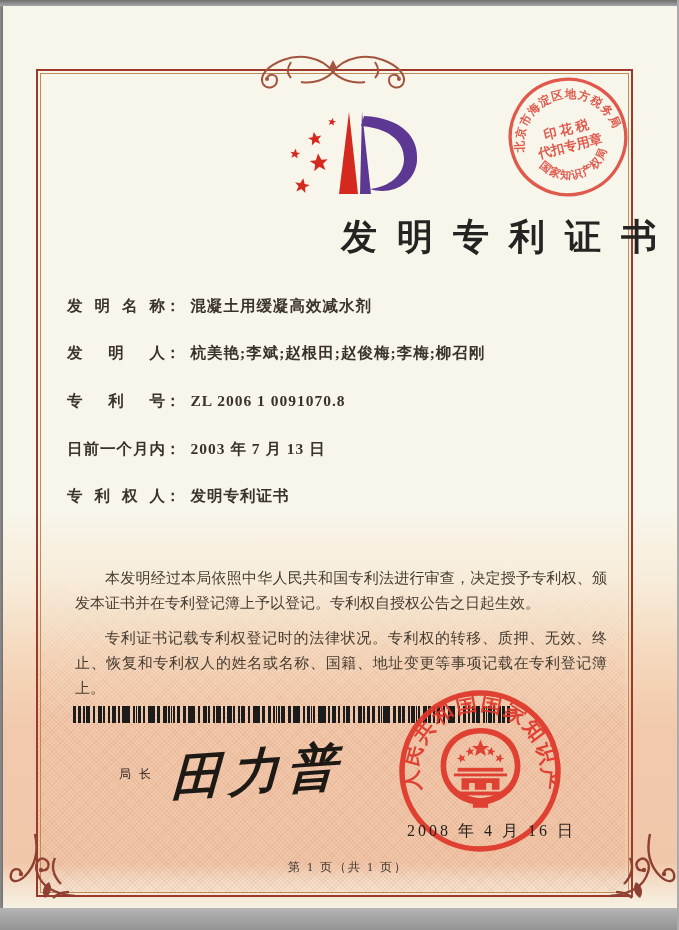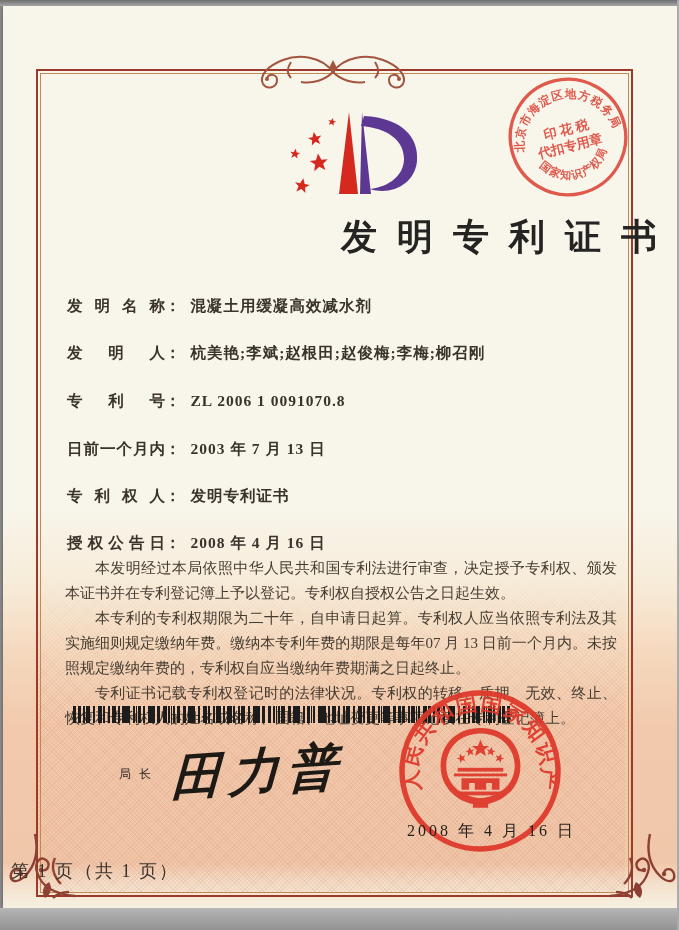--- a/index.html
+++ b/index.html
@@ -45,21 +45,21 @@
     display:inline-block;width:98px;vertical-align:bottom;
     text-align:justify;text-align-last:justify;font-weight:600;
   }
   .field-colon{display:inline-block;margin-right:10px;font-weight:600;}
   .field-value{letter-spacing:1px;font-weight:600;}
   .paragraphs{
     left:62px;top:550px;width:552px;
     font-size:15px;line-height:25px;color:#453c31;
     text-align:justify;
   }
-  .paragraphs p{margin:0;text-indent:2em;}
+  .paragraphs p{margin:10px;text-indent:2em;}
   .barcode{
     left:70px;top:700px;width:438px;height:17px;
     background:
       repeating-linear-gradient(90deg,#1c1c1c 0 2px,transparent 2px 5px),
       repeating-linear-gradient(90deg,#1c1c1c 0 1px,transparent 1px 7px),
       repeating-linear-gradient(90deg,#1c1c1c 0 3px,transparent 3px 13px);
   }
   .sig-role{
     left:116px;top:760px;font-size:12px;color:#2c2620;letter-spacing:8px;
   }
@@ -67,21 +67,21 @@
     left:168px;top:733px;font-size:50px;font-weight:bold;font-style:italic;
     color:#1d1a16;transform:rotate(-4deg) skewX(-6deg);letter-spacing:8px;
   }
   .seal{left:392px;top:680px;width:170px;height:170px;opacity:.93;}
   .seal-date{
     left:404px;top:815px;font-size:16px;color:#241f1a;letter-spacing:3px;z-index:5;
   }
   .tax-stamp{left:502px;top:68px;width:126px;height:126px;transform:rotate(-14deg);opacity:.88;}
   .logo{left:272px;top:100px;width:150px;height:108px;}
   .footer-page{
-    left:8px;right:0;top:853px;font-size:18px;color:#3a332b;letter-spacing:2px;
+    left:16px;right:0;top:853px;text-align:center;font-size:12px;color:#3a332b;letter-spacing:2px;
   }
   .scan-strip-top{position:absolute;left:0;top:0;width:100%;height:6px;background:linear-gradient(180deg,#6f6f6f,#a5a5a5);}
   .scan-strip-bottom{position:absolute;left:0;bottom:0;width:100%;height:22px;background:linear-gradient(180deg,#b5b5b5,#939393);}
   .scan-strip-right{position:absolute;right:0;top:0;width:2px;height:100%;background:#ababab;}
   .ornament{color:#8d4031;}
 </style>
 </head>
 <body>
 
 <div class="page">
@@ -181,27 +181,23 @@
   </div>
   <div class="abs field-row" style="top:385px;">
     <span class="field-label">专利号</span><span class="field-colon">：</span><span class="field-value">ZL 2006 1 0091070.8</span>
   </div>
   <div class="abs field-row" style="top:433px;">
     <span class="field-label">日前一个月内</span><span class="field-colon">：</span><span class="field-value">2003 年 7 月 13 日</span>
   </div>
   <div class="abs field-row" style="top:480px;">
     <span class="field-label">专利权人</span><span class="field-colon">：</span><span class="field-value">发明专利证书</span>
   </div>
-  <div class="abs field-row" style="top:527px;">
-    <span class="field-label">授权公告日</span><span class="field-colon">：</span><span class="field-value">2008 年 4 月 16 日</span>
-  </div>
 
   <div class="abs paragraphs">
     <p>本发明经过本局依照中华人民共和国专利法进行审查，决定授予专利权、颁发本证书并在专利登记簿上予以登记。专利权自授权公告之日起生效。</p>
-    <p>本专利的专利权期限为二十年，自申请日起算。专利权人应当依照专利法及其实施细则规定缴纳年费。缴纳本专利年费的期限是每年07 月 13 日前一个月内。未按照规定缴纳年费的，专利权自应当缴纳年费期满之日起终止。</p>
     <p>专利证书记载专利权登记时的法律状况。专利权的转移、质押、无效、终止、恢复和专利权人的姓名或名称、国籍、地址变更等事项记载在专利登记簿上。</p>
   </div>
 
   <div class="abs barcode"></div>
 
   <div class="abs sig-role">局长</div>
   <div class="abs sig-name">田力普</div>
 
   <div class="abs seal-date">2008 年 4 月 16 日</div>
 

